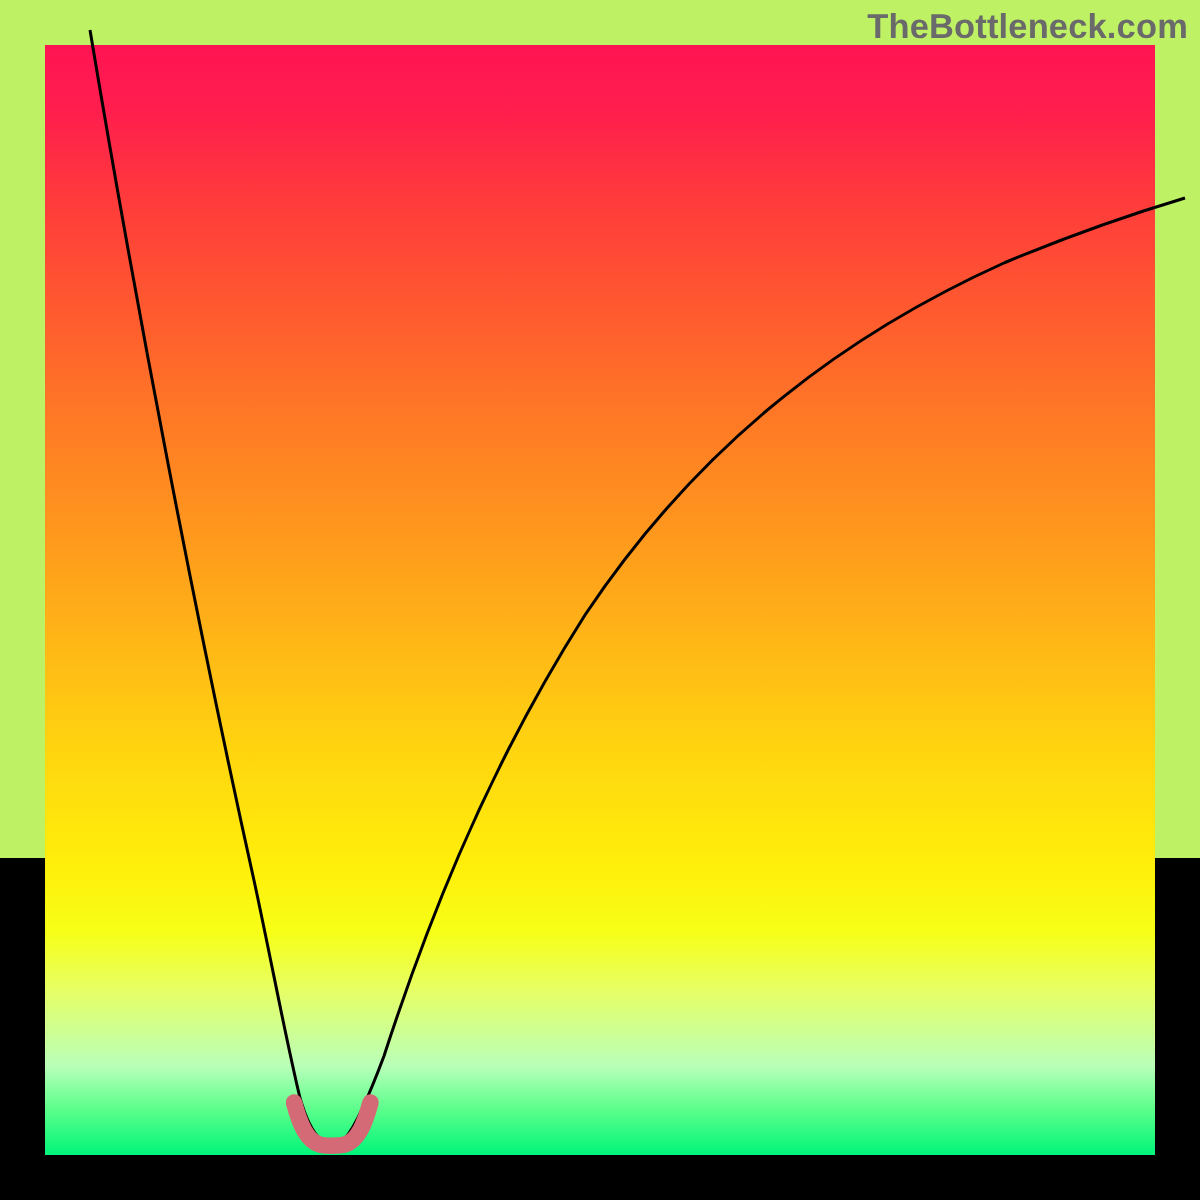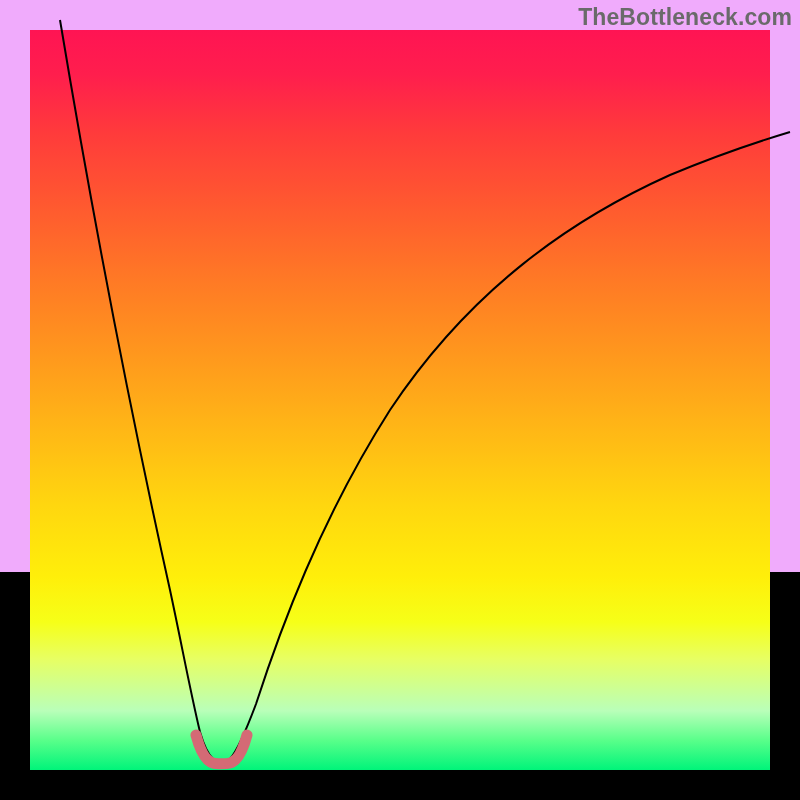--- a/index.html
+++ b/index.html
@@ -1,20 +1,20 @@
 <!DOCTYPE html>
 <html><head>
 <meta charset="utf-8">
 <style>
   * { margin: 0; padding: 0; box-sizing: border-box; }
   html, body { width: 800px; height: 800px; overflow: hidden; background: #000; }
   .frame {
     width: 800px;
     height: 572px;
-    background: #f0abfc;
+    background: #bef264;
     position: relative;
   }
   .plot-area {
     position: absolute;
     left: 30px;
     top: 30px;
     width: 740px;
     height: 740px;
     background: linear-gradient(to bottom,
       #ff1453 0%,

